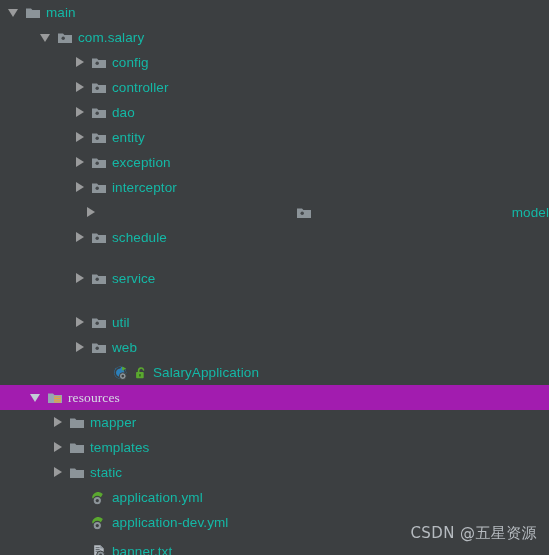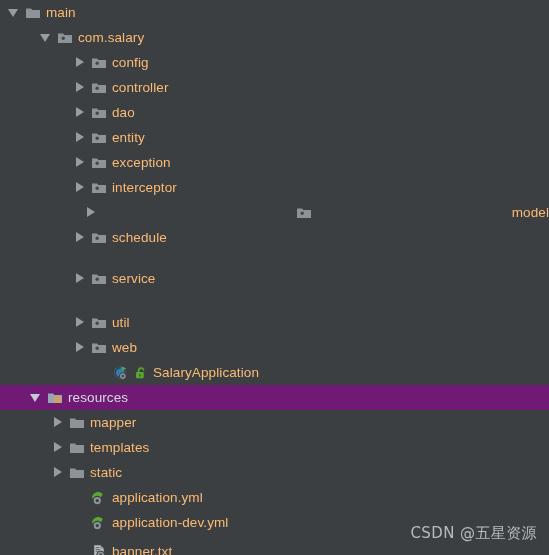--- a/index.html
+++ b/index.html
@@ -14,21 +14,21 @@
 
   .row{
     position:relative;
     height:25px;
     display:flex;
     align-items:center;
     width:549px;
     box-sizing:border-box;
     white-space:nowrap;
   }
-  .row.selected{background:#701a75;}
+  .row.selected{background:#a21caf;font-family:Liberation Serif, serif;}
 
   .twisty{
     width:11px;height:11px;
     flex:0 0 11px;
     position:relative;
     margin-right:6px;
   }
   .twisty.none{visibility:hidden;}
   .twisty i{
     position:absolute;
@@ -52,21 +52,21 @@
   .icon{
     width:16px;height:16px;
     flex:0 0 16px;
     margin-right:5px;
     position:relative;
   }
   .icon svg{display:block;width:16px;height:16px;}
 
   .label{
     font-size:13.5px;
-    color:#fdba74;
+    color:#14b8a6;
     letter-spacing:0.1px;
     line-height:16px;
   }
   .row.selected .label{color:#D6DCE4;}
 
   .lockicon{width:14px;height:14px;flex:0 0 14px;margin-right:5px;}
   .lockicon svg{display:block;width:14px;height:14px;}
 
   #watermark{
     position:absolute;

